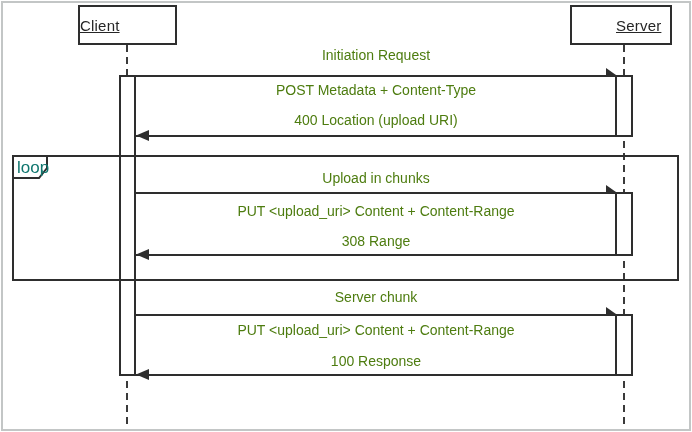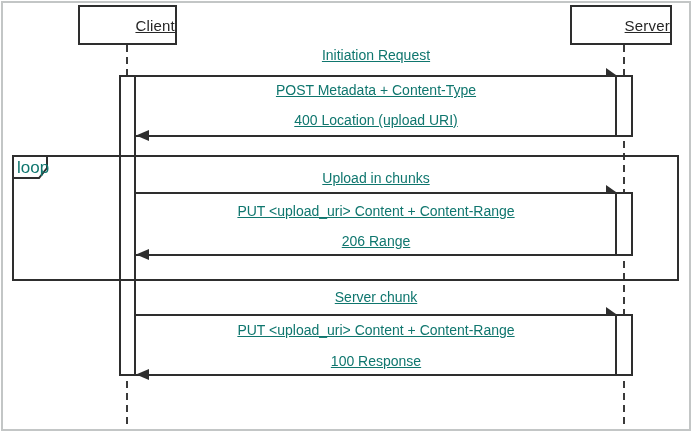--- a/index.html
+++ b/index.html
@@ -22,21 +22,21 @@
   }
 
   .actor-box {
     position: absolute;
     top: 5px;
     height: 40px;
     background: #ffffff;
     border: 2px solid #2e2e2e;
     display: flex;
     align-items: center;
-    justify-content: flex-end;
+    justify-content: flex-start;
     z-index: 5;
   }
   .actor-box .actor-label {
     font-size: 15px;
     text-decoration: underline;
     color: #262626;
     letter-spacing: 0.2px;
   }
   #actor-client { left: 78px; width: 99px; }
   #actor-server { left: 570px; width: 102px; padding-left: 44px; }
@@ -114,23 +114,22 @@
     z-index: 5;
   }
 
   .msg-label {
     position: absolute;
     left: 376px;
     transform: translateX(-50%);
     white-space: nowrap;
     font-size: 14px;
     line-height: 14px;
-    color: #0f766e;
+    color: #4d7c0f;
     z-index: 4;
-    text-decoration: underline;
   }
   #label-initiation   { top: 48px; }
   #label-m1           { top: 83px; }
   #label-r1           { top: 113px; }
   #label-chunks       { top: 171px; }
   #label-m2           { top: 204px; }
   #label-r2           { top: 234px; }
   #label-final        { top: 290px; }
   #label-m3           { top: 323px; }
   #label-r3           { top: 354px; }
@@ -171,21 +170,21 @@
     <path d="M1,1 H35 V13 L27,23 H1 Z" fill="#ffffff" stroke="#2e2e2e" stroke-width="2"></path>
   </svg>
   <div class="loop-label">loop</div>
 
   <div class="msg-label" id="label-chunks">Upload in chunks</div>
 
   <div class="msg-line" style="top:192px;"></div>
   <div class="arrow-right" style="top:185px;"></div>
   <div class="msg-label" id="label-m2">PUT &lt;upload_uri&gt; Content + Content-Range</div>
 
-  <div class="msg-label" id="label-r2">206 Range</div>
+  <div class="msg-label" id="label-r2">308 Range</div>
   <div class="msg-line" style="top:254px;"></div>
   <div class="arrow-left" style="top:249px;"></div>
 
   <div class="msg-label" id="label-final">Server chunk</div>
 
   <div class="msg-line" style="top:314px;"></div>
   <div class="arrow-right" style="top:307px;"></div>
   <div class="msg-label" id="label-m3">PUT &lt;upload_uri&gt; Content + Content-Range</div>
 
   <div class="msg-label" id="label-r3">100 Response</div>

